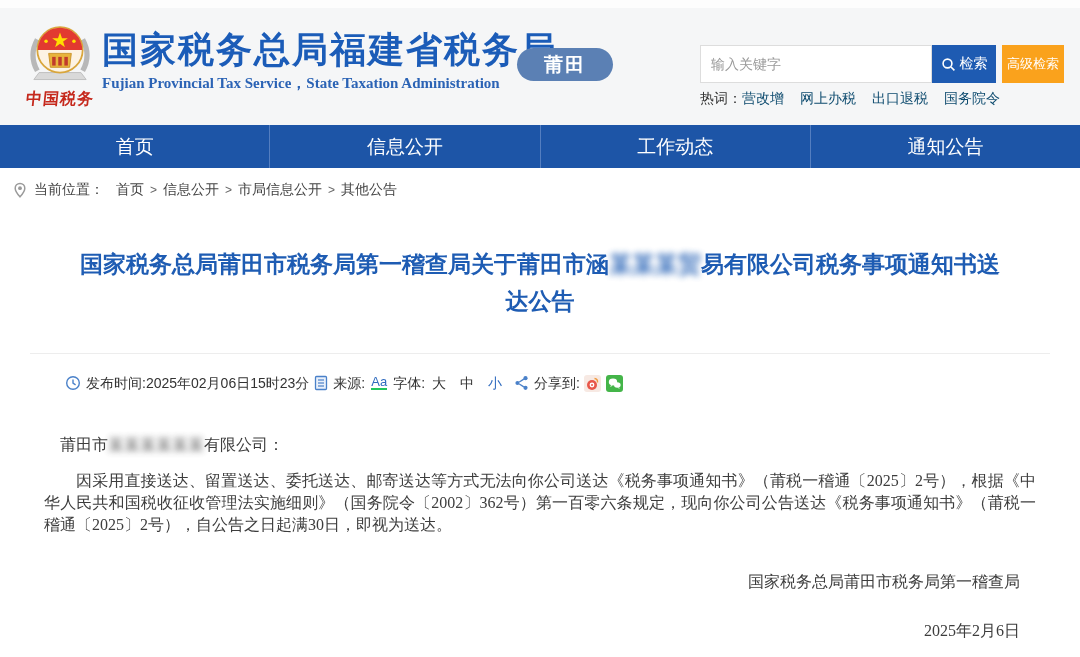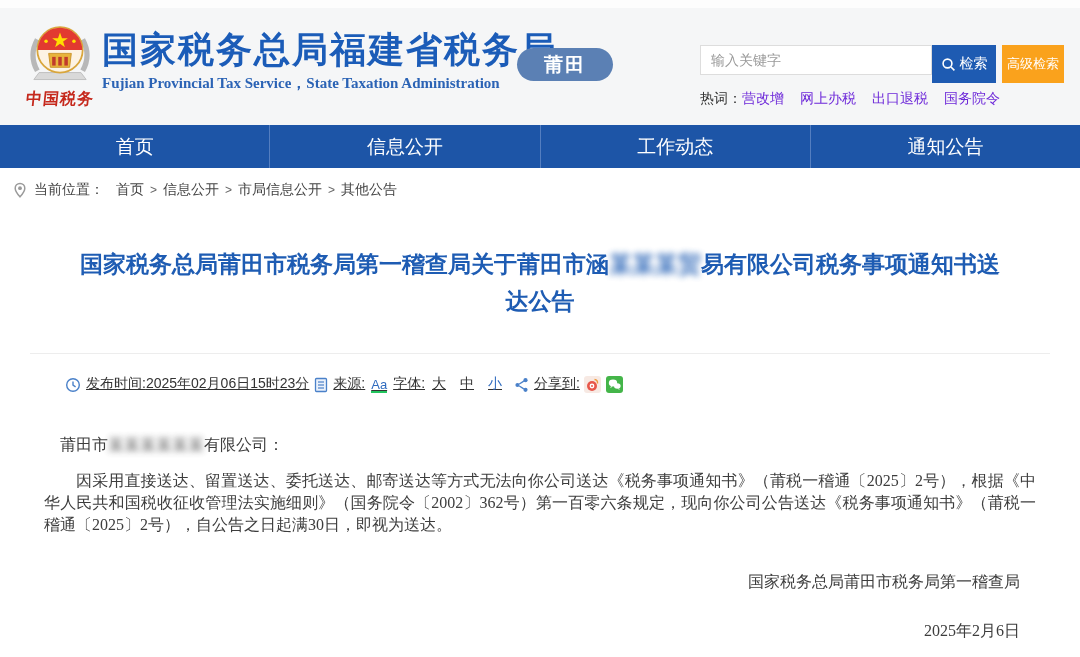--- a/index.html
+++ b/index.html
@@ -9,46 +9,46 @@
   
   .header { position:relative; width:100%; height:125px; background:#f5f6f7; border-top:8px solid #fdfdfd; }
   .logo { position:absolute; left:24px; top:14px; width:72px; text-align:center; }
   .logo svg { display:block; margin:0 auto; }
   .logo-caption { font-size:16px; font-weight:bold; color:#c5281c; letter-spacing:1px; font-family:"Liberation Serif",serif; transform:skewX(-6deg); display:inline-block; margin-top:-2px; }
   .brand { position:absolute; left:102px; top:20px; }
   .brand-title { font-size:36px; font-weight:bold; color:#1b5cb8; letter-spacing:2px; line-height:44px; }
   .brand-sub { font-size:15px; font-weight:bold; color:#2b63b5; font-family:"Liberation Serif",serif; margin-top:2px; }
   .region-badge { position:absolute; left:517px; top:40px; width:96px; height:33px; background:#5b80b4; border-radius:17px; color:#fff; font-size:19px; font-weight:bold; text-align:center; line-height:33px; letter-spacing:2px; }
   .search-row { position:absolute; left:700px; top:37px; display:flex; align-items:stretch; height:38px; }
-  .search-input { width:232px; height:30px; border:1px solid #ddd; background:#fff; padding:0 10px; font-size:14px; color:#333; outline:none; }
+  .search-input { width:232px; height:38px; border:1px solid #ddd; background:#fff; padding:0 10px; font-size:14px; color:#333; outline:none; }
   .search-input::placeholder { color:#999; }
   .btn-search { width:64px; height:38px; background:#1e5bb2; border:none; color:#fff; font-size:14px; display:flex; align-items:center; justify-content:center; gap:4px; cursor:pointer; }
   .btn-adv { width:62px; height:38px; background:#faa21c; border:none; color:#fff; font-size:13px; margin-left:6px; cursor:pointer; }
   .hotwords { position:absolute; left:700px; top:82px; display:flex; align-items:center; font-size:14px; color:#333; }
   .hotwords .hw-label { color:#333; }
-  .hotwords a { color:#6d28d9; text-decoration:none; margin-right:16px; cursor:pointer; }
+  .hotwords a { color:#0c4a6e; text-decoration:none; margin-right:16px; cursor:pointer; }
 
   
   .nav { display:flex; width:100%; height:43px; background:#1d55a7; }
   .nav-item { flex:1; color:#fff; font-size:19px; text-align:center; line-height:43px; cursor:pointer; border-left:1px solid #547ec0; }
   .nav-item:first-child { border-left:none; }
 
   
   .breadcrumb { display:flex; align-items:center; height:44px; padding-left:12px; font-size:14px; color:#444; background:#fff; }
   .breadcrumb .crumb-label { margin:0 6px 0 6px; }
   .breadcrumb a { color:#444; text-decoration:none; margin:0 6px; cursor:pointer; }
   .breadcrumb .sep { color:#666; font-size:12px; }
 
   
   .article { padding:0 30px; }
   .article-title { margin:34px auto 0; max-width:930px; text-align:center; font-size:23px; font-weight:bold; color:#1e5cb3; line-height:37px; }
   .redacted { filter:blur(3px); opacity:.85; }
   .divider { margin-top:33px; border-top:1px solid #ededed; }
 
-  .meta { margin-top:21px; padding-left:30px; display:flex; align-items:flex-end; font-size:14px; color:#333;text-decoration:underline; }
+  .meta { margin-top:21px; padding-left:30px; display:flex; align-items:flex-start; font-size:14px; color:#333; }
   .meta .m-icon { display:inline-flex; align-items:center; margin:0 5px; }
   .meta .aa-icon { color:#2f6bbf; font-size:13px; border-bottom:2px solid #22c55e; line-height:13px; margin:0 6px; }
   .meta .fs { margin:0 7px; cursor:pointer; color:#333; }
   .meta .fs-small { color:#2f6bbf; }
   .share-icons { display:inline-flex; gap:5px; margin-left:4px; }
   .share-icons span { display:inline-flex; cursor:pointer; }
 
   .doc { font-family:"Liberation Serif","DejaVu Serif",serif; color:#3d3d3d; font-size:16px; }
   .salutation { margin:42px 30px 0; }
   .paragraph { margin:14px 14px 0; text-indent:2em; line-height:22px; text-align:justify; }

